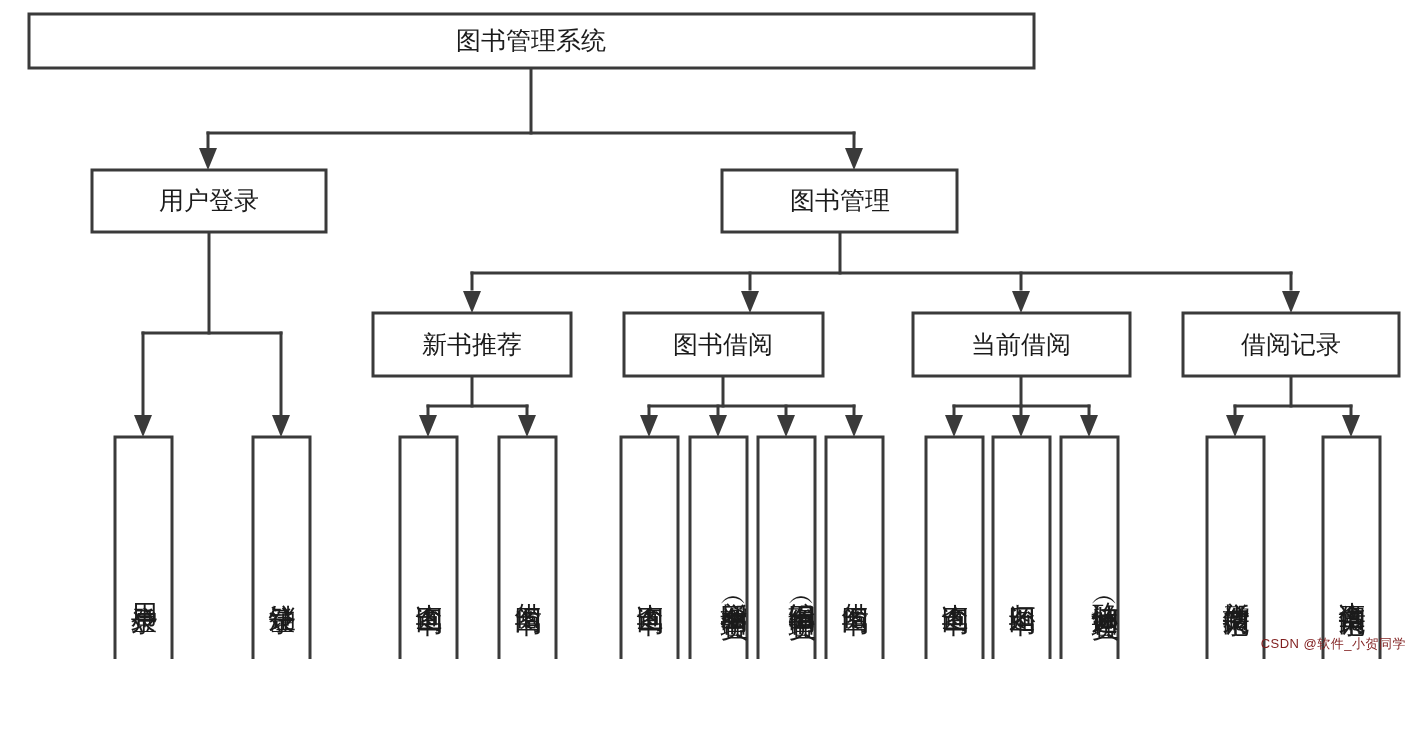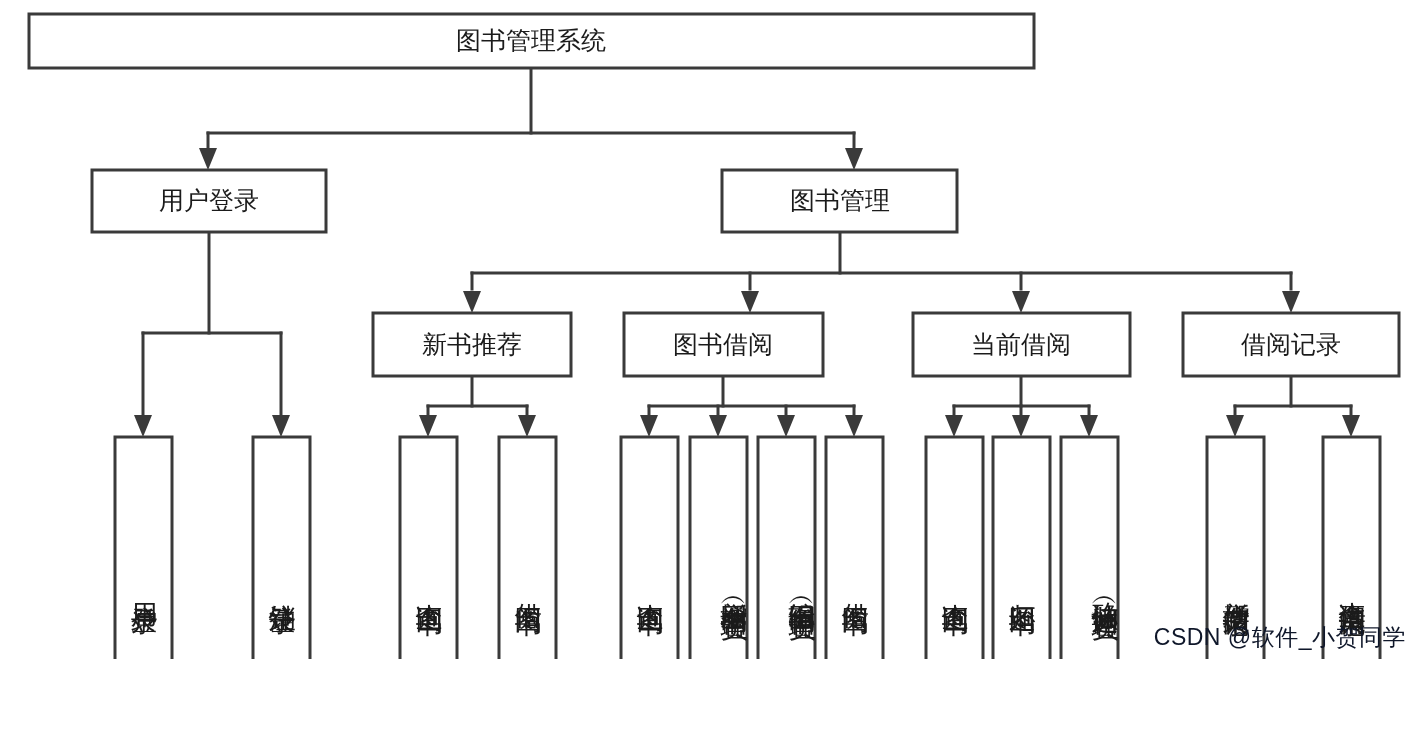--- a/index.html
+++ b/index.html
@@ -59,22 +59,22 @@
     align-items: center;
     justify-content: center;
     white-space: nowrap;
     user-select: none;
   }
   .watermark {
     position: absolute;
     right: 10px;
     bottom: 6px;
     font-family: "Liberation Sans", "DejaVu Sans", sans-serif;
-    font-size: 23px;
-    color: #0f172a;
+    font-size: 13px;
+    color: #7f1d1d;
     letter-spacing: 0.5px;
     white-space: nowrap;
   }
 </style>
 </head>
 <body>
 
 <div id="stage">
 
   <svg width="1405" height="747" viewBox="0 0 1405 747">

